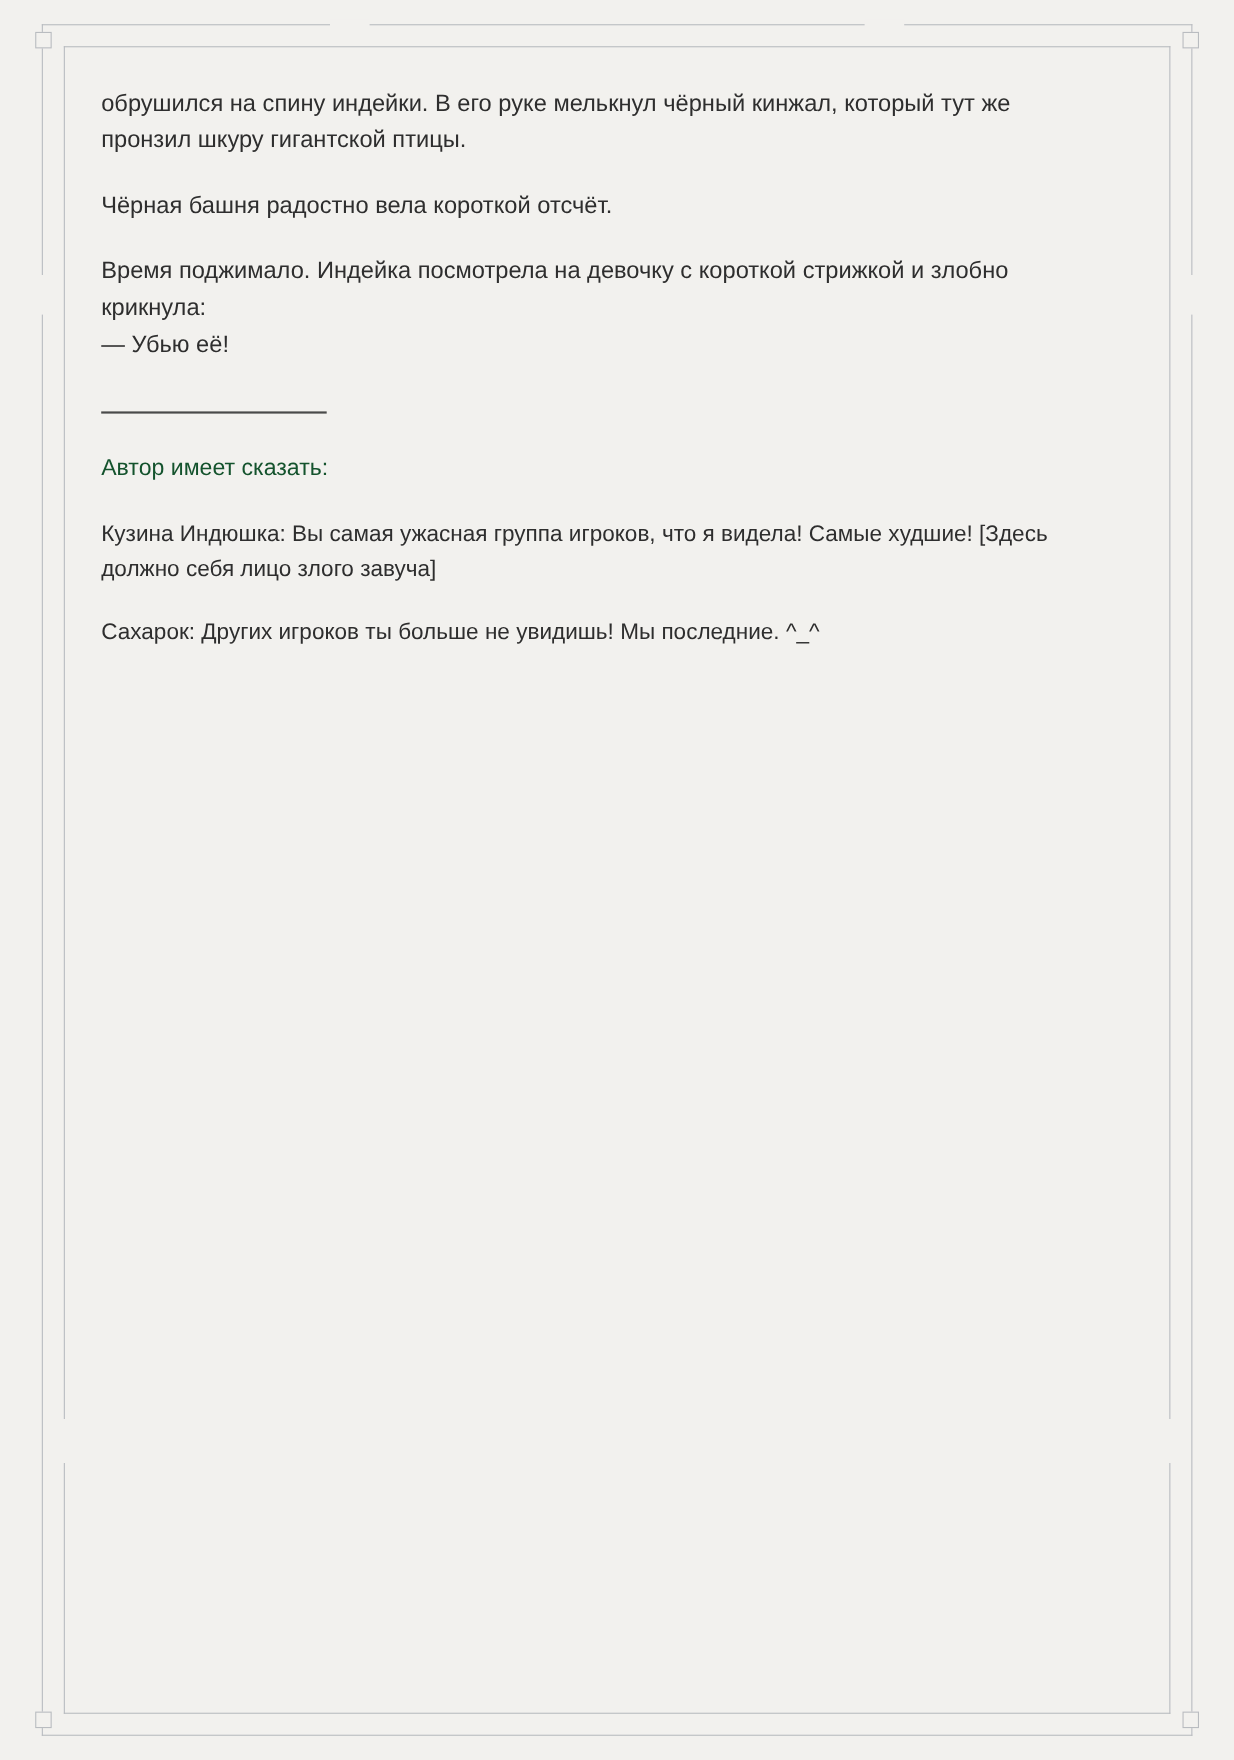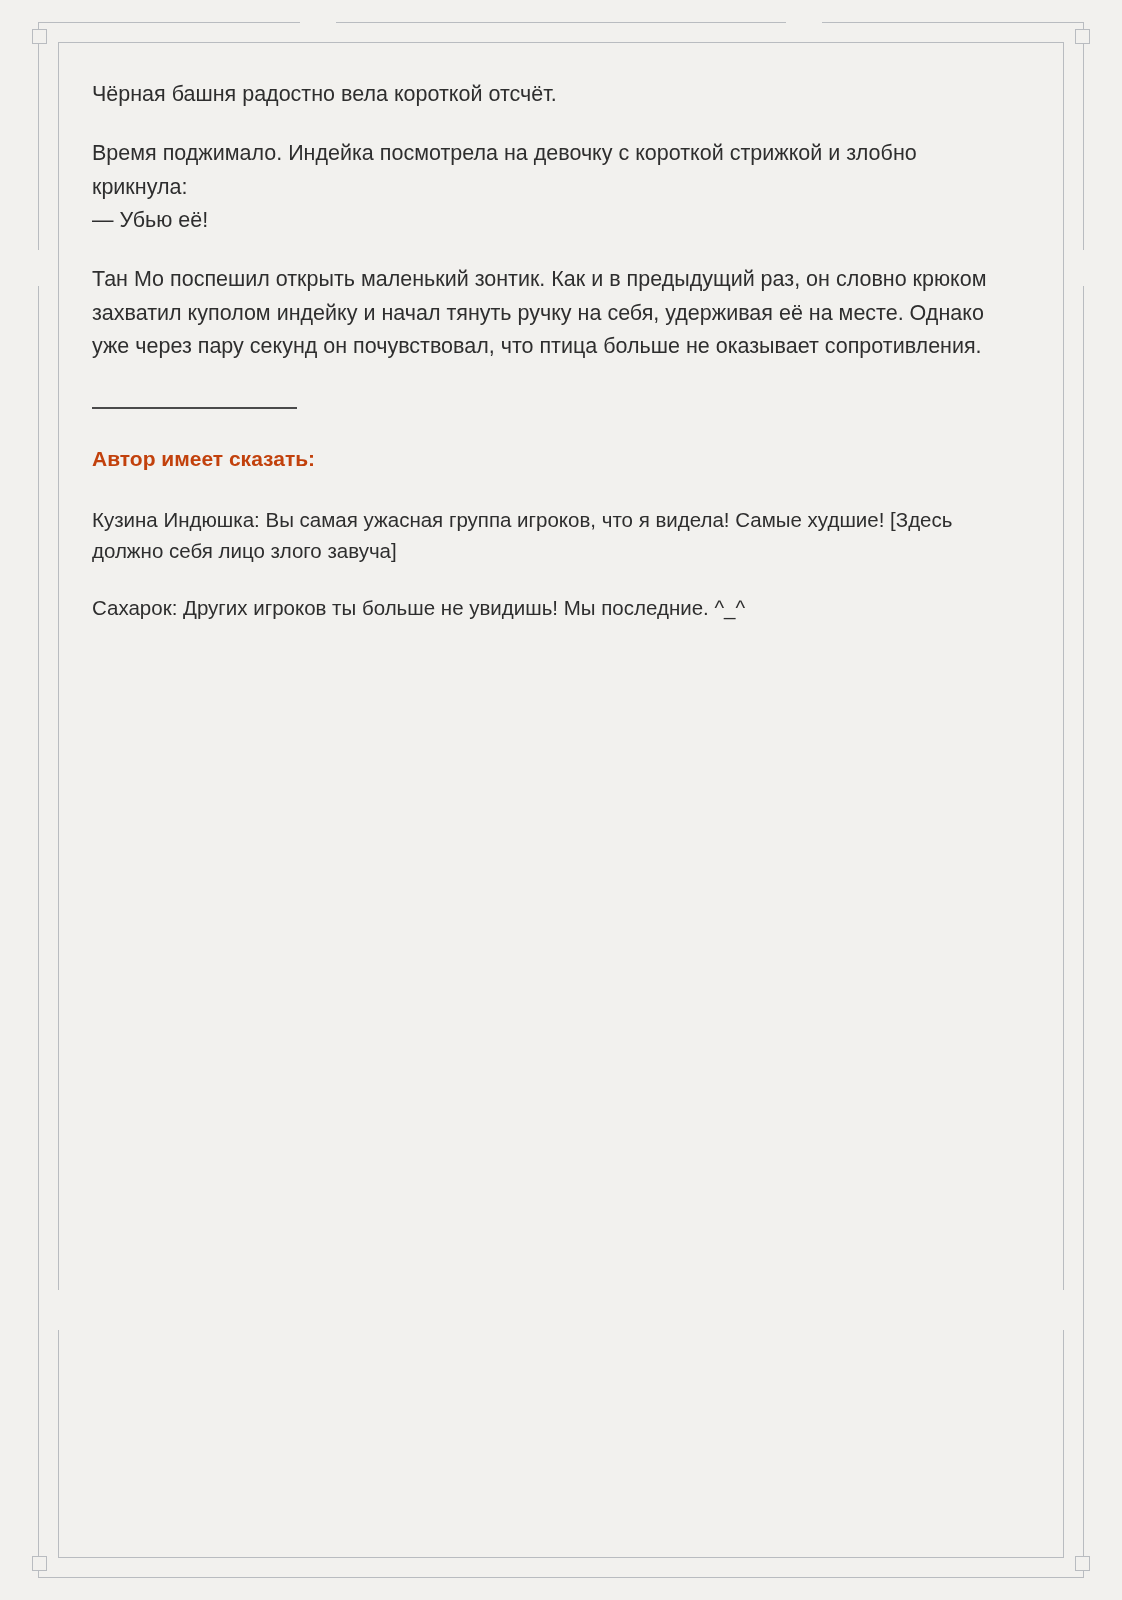--- a/index.html
+++ b/index.html
@@ -79,24 +79,24 @@
   .para:last-child { margin-bottom: 0; }
 
   .divider {
     width: 205px;
     height: 2px;
     background: #4a4a4a;
     margin: 44px 0 34px 0;
   }
 
   .author-note-title {
-    font-weight: bold;
+    font-weight: normal;
     font-size: 21px;
     margin: 0 0 28px 0;
-    color: #c2410c;
+    color: #14532d;
   }
   .note-para {
     margin: 0 0 26px 0;
     font-size: 20.5px;
     line-height: 1.52;
   }
 </style>
 </head>
 <body>
 
@@ -119,24 +119,24 @@
   <div class="notch n-r2"></div>
 
   <div class="corner-sq cs-tl"></div>
   <div class="corner-sq cs-tr"></div>
   <div class="corner-sq cs-bl"></div>
   <div class="corner-sq cs-br"></div>
 </div>
 
 <div class="doc">
 
+  <p class="para">обрушился на спину индейки. В его руке мелькнул чёрный кинжал, который тут же пронзил шкуру гигантской птицы.</p>
   <p class="para">Чёрная башня радостно вела короткой отсчёт.</p>
   <p class="para">Время поджимало. Индейка посмотрела на девочку с короткой стрижкой и злобно крикнула:
  — Убью её!</p>
-  <p class="para">Тан Мо поспешил открыть маленький зонтик. Как и в предыдущий раз, он словно крюком захватил куполом индейку и начал тянуть ручку на себя, удерживая её на месте. Однако уже через пару секунд он почувствовал, что птица больше не оказывает сопротивления.</p>
 
   <div class="divider"></div>
 
   <p class="author-note-title">Автор имеет сказать:</p>
   <p class="note-para">Кузина Индюшка: Вы самая ужасная группа игроков, что я видела! Самые худшие! [Здесь должно себя лицо злого завуча]</p>
   <p class="note-para">Сахарок: Других игроков ты больше не увидишь! Мы последние. ^_^</p>
 
 </div>
 
 </body></html>

